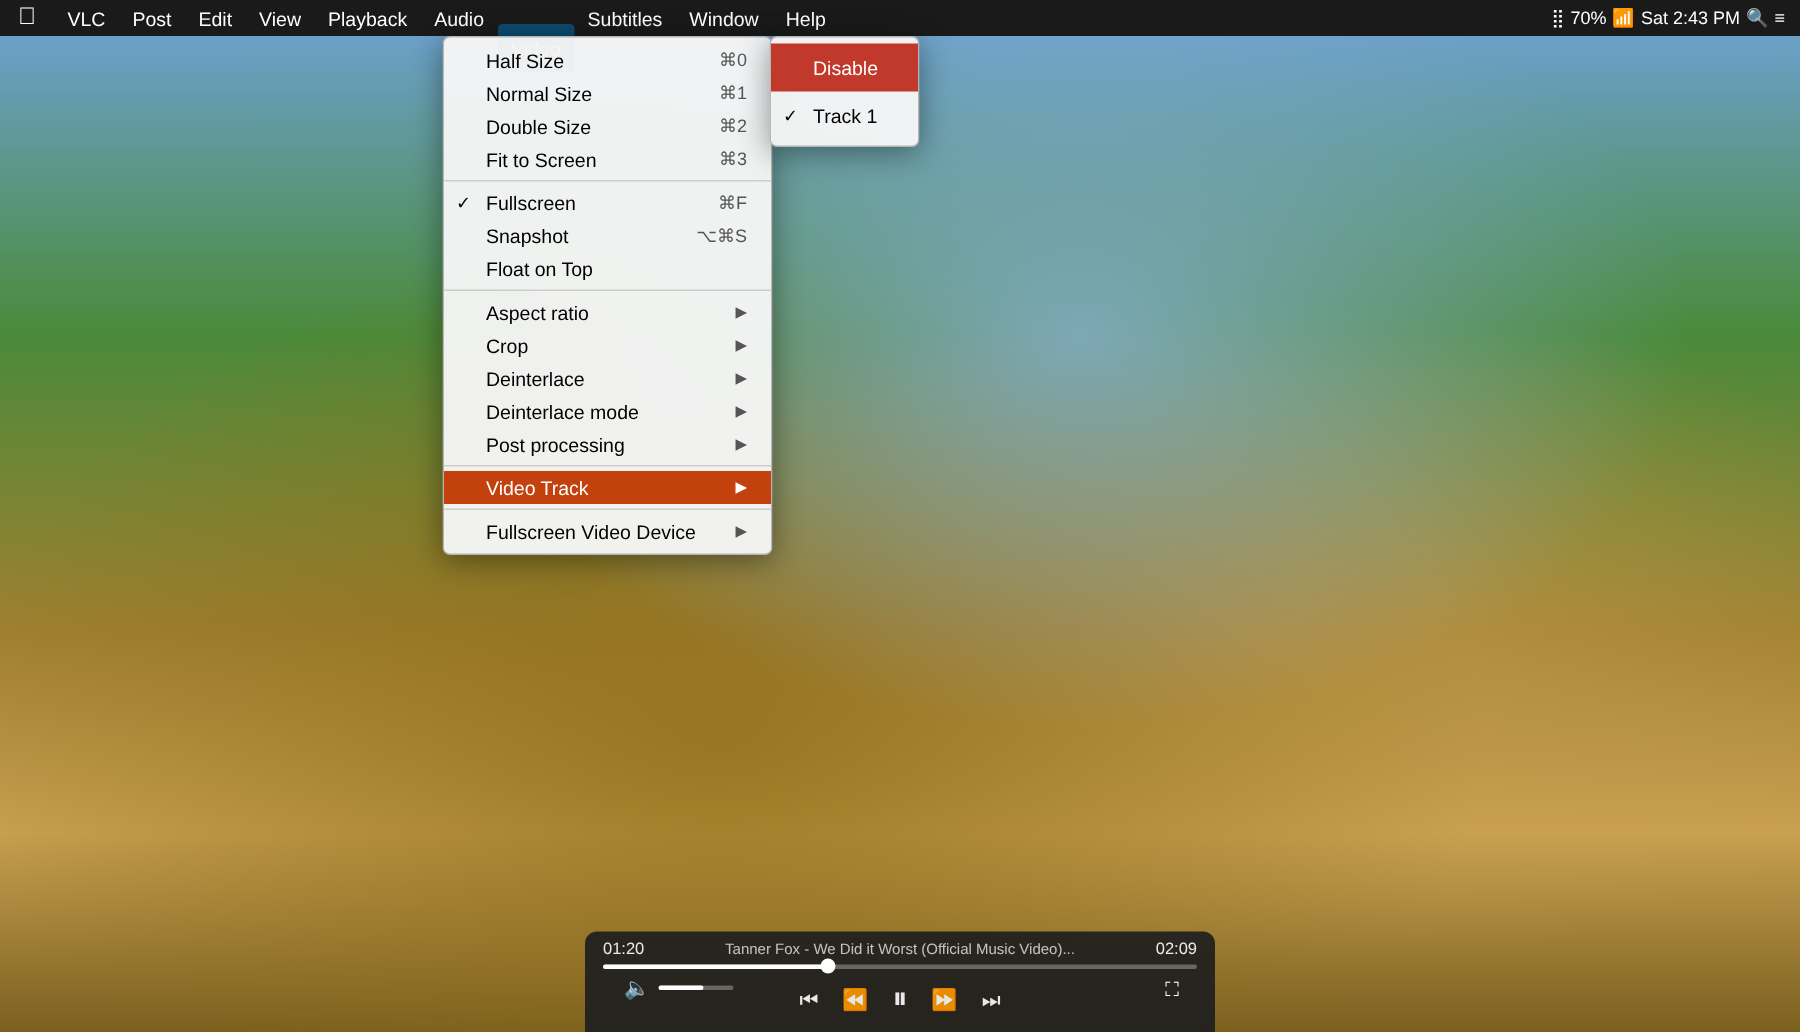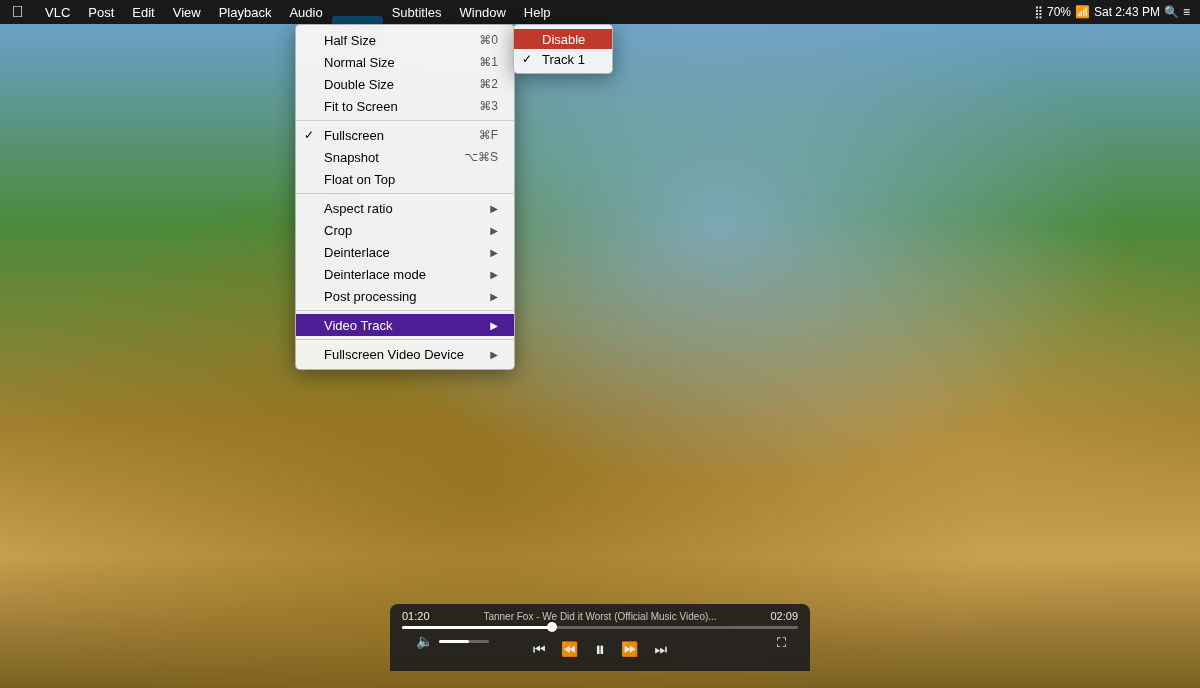--- a/index.html
+++ b/index.html
@@ -102,21 +102,21 @@
       align-items: center;
       justify-content: space-between;
       padding: 3px 16px 3px 28px;
       cursor: default;
       white-space: nowrap;
       position: relative;
       height: 22px;
       gap: 16px;
     }
     .menu-item.highlighted {
-      background: #4c1d95;
+      background: #c2410c;
       color: #fff;
     }
     .menu-separator {
       height: 1px;
       background: rgba(0,0,0,0.15);
       margin: 3px 0;
     }
     .menu-item .shortcut {
       color: #555;
       font-size: 12px;
@@ -149,36 +149,36 @@
       font-size: 13px;
       color: #000;
     }
     .submenu-item {
       display: flex;
       align-items: center;
       padding: 3px 16px 3px 28px;
       cursor: default;
       white-space: nowrap;
       position: relative;
-      height: 20px;
+      height: 32px;
     }
     .submenu-item.active-highlight {
       background: #c0392b;
       color: #fff;
     }
     .submenu-item .check {
       position: absolute;
       left: 8px;
       font-size: 12px;
     }
 
     
     .controls-bar {
       position: absolute;
-      bottom: 17px;
+      bottom: 0;
       left: 50%;
       transform: translateX(-50%);
       width: 420px;
       background: rgba(30,30,30,0.92);
       border-radius: 8px 8px 0 0;
       padding: 6px 12px 8px;
       z-index: 150;
       color: #fff;
     }
     .controls-track-info {

